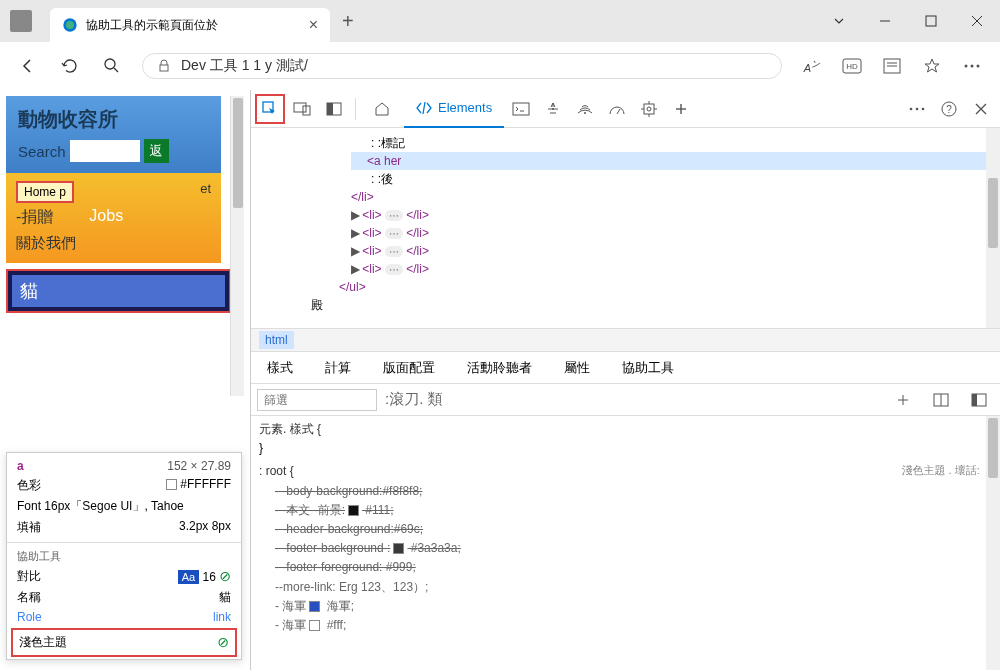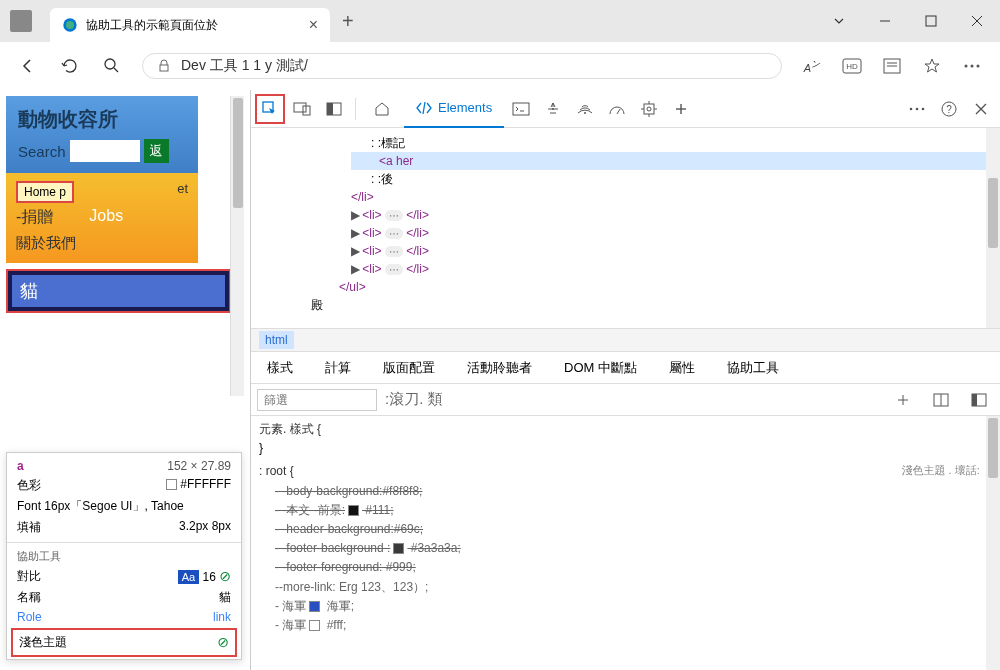--- a/index.html
+++ b/index.html
@@ -19,21 +19,21 @@
 
 .toolbar { height: 48px; background: #fff; display: flex; align-items: center; padding: 0 10px; gap: 6px; }
 .tool-btn { width: 36px; height: 36px; display: flex; align-items: center; justify-content: center; color: #444; cursor: pointer; border-radius: 4px; }
 .addressbar { flex: 1; height: 26px; background: #fff; border: 1px solid #ddd; border-radius: 17px; display: flex; align-items: center; padding: 0 14px; gap: 10px; margin: 0 6px; }
 .addressbar-text { font-size: 14px; color: #333; }
 .toolbar-right { display: flex; gap: 4px; }
 
 
 .main { display: flex; height: calc(670px - 90px); background: #fff; }
 .left-panel { width: 250px; position: relative; }
-.preview { width: 192px; margin: 6px 0 0 6px; position: relative; }
+.preview { width: 215px; margin: 6px 0 0 6px; position: relative; }
 
 .site-header { background: linear-gradient(#5a9de0, #3e7fc7); padding: 10px 12px; }
 .site-title { font-size: 20px; color: #1a3a5a; font-weight: 600; }
 .search-row { display: flex; align-items: center; gap: 4px; margin-top: 6px; }
 .search-label { font-size: 15px; color: #1a3a5a; }
 .search-input { width: 70px; height: 22px; background: #fff; border: none; }
 .search-btn { background: #0a7a2a; color: #fff; padding: 3px 6px; font-size: 13px; }
 
 .nav-area { background: linear-gradient(#f5be2e, #f59820); padding: 8px 10px 10px; }
 .nav-tooltip { background: #fff5c0; border: 2px solid #d44; padding: 2px 6px; font-size: 12px; display: inline-block; margin-bottom: 4px; }
@@ -345,21 +345,21 @@
         <div class="dt-btn">
             <svg width="14" height="14">
               <path d="M2 2l10 10M12 2L2 12" stroke="#555" stroke-width="1.4"></path>
             </svg>
           </div>
       </div>
     </div>
 
     <div class="dom-tree">
       <div class="dom-line" style="padding-left:20px"><span>: :標記</span></div>
-      <div class="dom-line dom-highlight" style="padding-left:28px"><span class="tag-purple">&lt;a her</span></div>
+      <div class="dom-line dom-highlight" style="padding-left:16px"><span class="tag-purple">&lt;a her</span></div>
       <div class="dom-line" style="padding-left:20px"><span>: :後</span></div>
       <div class="dom-line"><span class="tag-purple">&lt;/li&gt;</span></div>
       <div class="dom-line"><span class="expand">▶</span><span class="tag-purple">&lt;li&gt;</span> <span class="ellipsis">⋯</span> <span class="tag-purple">&lt;/li&gt;</span></div>
       <div class="dom-line"><span class="expand">▶</span><span class="tag-purple">&lt;li&gt;</span> <span class="ellipsis">⋯</span> <span class="tag-purple">&lt;/li&gt;</span></div>
       <div class="dom-line"><span class="expand">▶</span><span class="tag-purple">&lt;li&gt;</span> <span class="ellipsis">⋯</span> <span class="tag-purple">&lt;/li&gt;</span></div>
       <div class="dom-line"><span class="expand">▶</span><span class="tag-purple">&lt;li&gt;</span> <span class="ellipsis">⋯</span> <span class="tag-purple">&lt;/li&gt;</span></div>
       <div class="dom-line" style="padding-left:-12px;margin-left:-12px"><span class="tag-purple">&lt;/ul&gt;</span></div>
       <div class="dom-line" style="margin-left:-40px"><span>殿</span></div>
       <div class="dom-scroll">
           <div class="scrollbar-thumb" style="height:70px;margin-top:50px"></div>
@@ -369,21 +369,20 @@
     <div class="breadcrumb">
       <span class="crumb-active">html</span>
     </div>
 
     <div class="styles-panel">
       <div class="styles-tabs">
         <div class="styles-tab">樣式</div>
         <div class="styles-tab">計算</div>
         <div class="styles-tab">版面配置</div>
         <div class="styles-tab">活動聆聽者</div>
-        <div class="styles-tab">DOM 中斷點</div>
         <div class="styles-tab">屬性</div>
         <div class="styles-tab">協助工具</div>
       </div>
       <div class="styles-filter">
         <input class="filter-input" placeholder="篩選" style="">
         <span class="cls-text">:滾刀. 類</span>
         <div style="flex:1"></div>
         <div class="dt-btn">
             <svg width="14" height="14">
               <line x1="7" y1="2" x2="7" y2="12" stroke="#555"></line>

